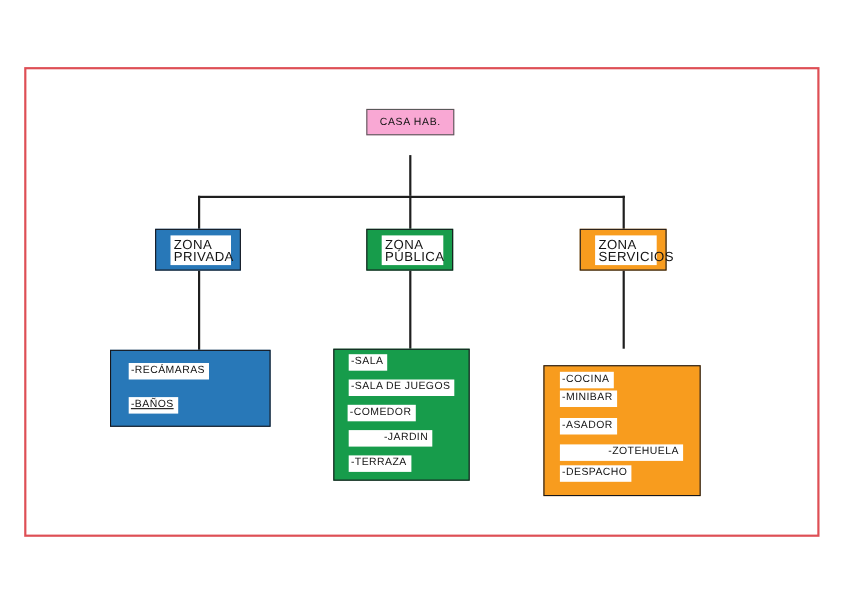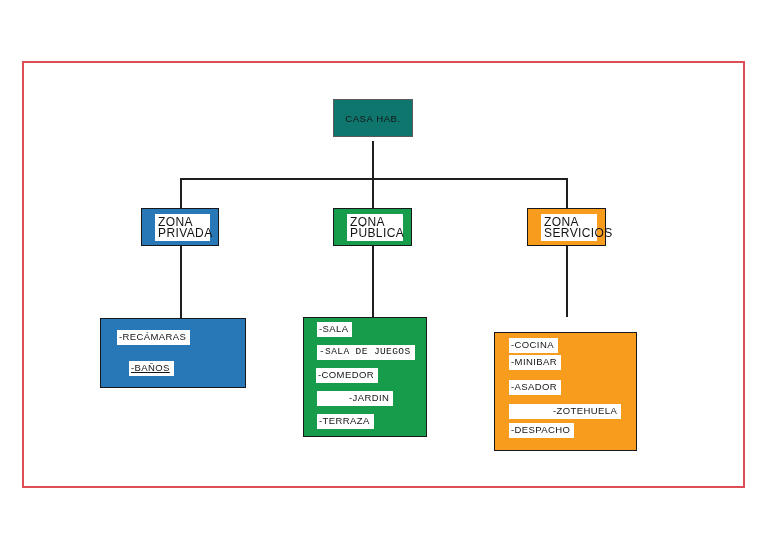--- a/index.html
+++ b/index.html
@@ -6,22 +6,22 @@
   body{
     width:768px;height:543px;position:relative;background:#ffffff;
     font-family:"Liberation Sans", sans-serif;color:#141414;overflow:hidden;
   }
   .frame{
     position:absolute;left:22px;top:61px;width:723px;height:427px;
     border:2px solid #de4f55;box-sizing:border-box;
   }
   .line{position:absolute;background:#1f1f1f;}
   .node-root{
-    position:absolute;left:333px;top:99px;width:80px;height:38px;
-    box-sizing:border-box;border:1.5px solid #5a5a5a;background:#0f766e;
+    position:absolute;left:333px;top:99px;width:80px;height:24px;
+    box-sizing:border-box;border:1.5px solid #5a5a5a;background:#f9a8d4;
     display:flex;align-items:center;justify-content:center;
     font-size:9.5px;letter-spacing:0.6px;white-space:nowrap;
   }
   .zone{
     position:absolute;top:208px;height:38px;box-sizing:border-box;
     border:1.4px solid #17171c;
   }
   .zone-label{
     position:absolute;left:13px;right:8px;top:5px;bottom:4px;background:#ffffff;
     display:flex;flex-direction:column;justify-content:center;
@@ -70,26 +70,26 @@
 
 <div class="zone orange" style="left:527px;width:79px;">
   <div class="zone-label">
     <span>ZONA</span>
     <span>SERVICIOS</span>
   </div>
 </div>
 
 <div class="detail blue" style="left:100px;top:318px;width:146px;height:70px;">
   <span class="chip" style="left:16px;top:11px;text-align:center;">-RECÁMARAS</span>
-  <span class="chip" style="left:28px;top:42px;text-decoration:underline;">-BAÑOS</span>
+  <span class="chip" style="left:16px;top:42px;text-decoration:underline;">-BAÑOS</span>
 </div>
 
 <div class="detail green" style="left:303px;top:317px;width:124px;height:120px;">
   <span class="chip" style="left:13px;top:4px;">-SALA</span>
-  <span class="chip" style="left:13px;top:27px;font-family:Liberation Mono, monospace;">-SALA DE JUEGOS</span>
+  <span class="chip" style="left:13px;top:27px;">-SALA DE JUEGOS</span>
   <span class="chip" style="left:12px;top:50px;">-COMEDOR</span>
   <span class="chip" style="left:13px;top:73px;padding-left:32px;">-JARDIN</span>
   <span class="chip" style="left:13px;top:96px;">-TERRAZA</span>
 </div>
 
 <div class="detail orange" style="left:494px;top:317px;width:143px;height:119px;margin-top:15px;">
   <span class="chip" style="left:14px;top:5px;">-COCINA</span>
   <span class="chip" style="left:14px;top:22px;text-align:right;">-MINIBAR</span>
   <span class="chip" style="left:14px;top:47px;">-ASADOR</span>
   <span class="chip" style="left:14px;top:71px;padding-left:44px;">-ZOTEHUELA</span>

